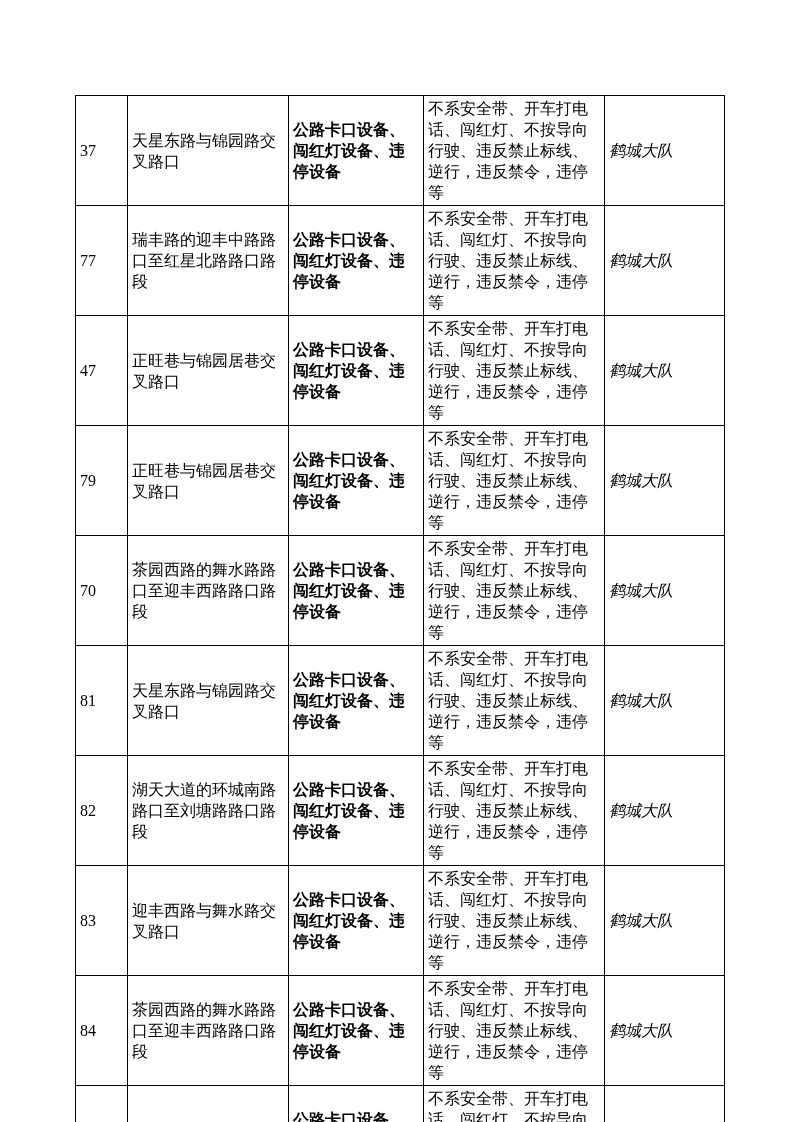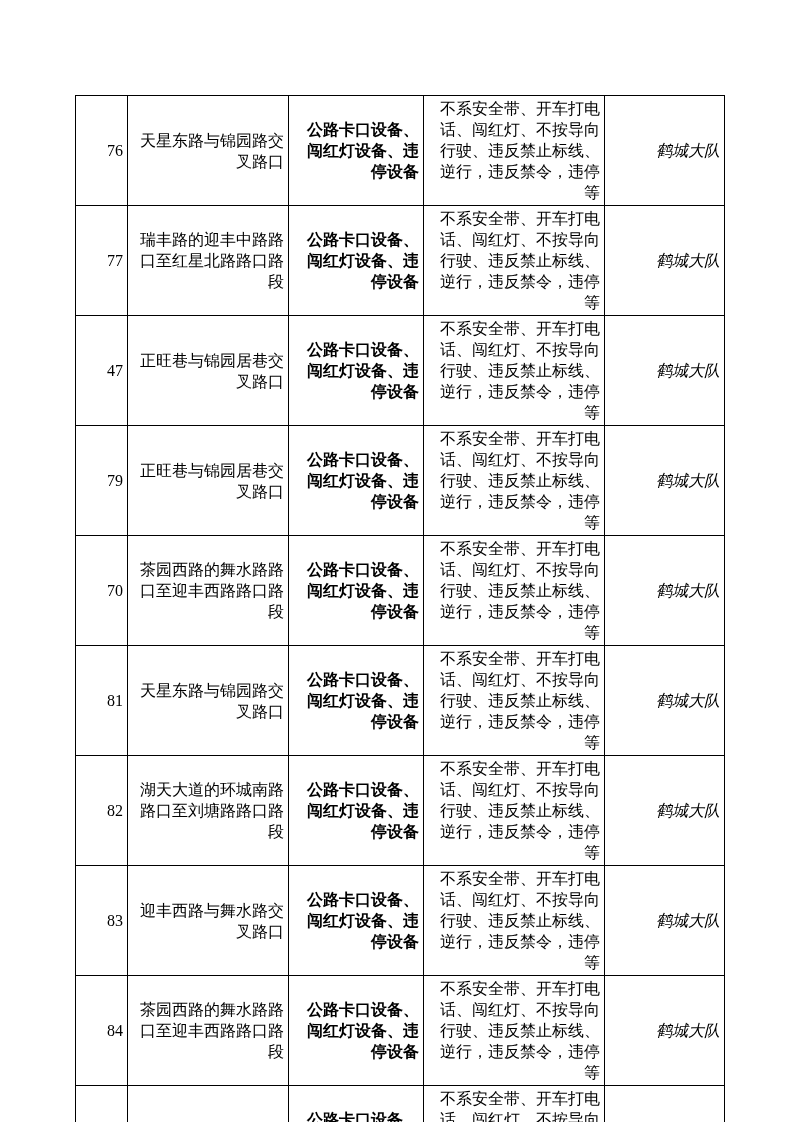--- a/index.html
+++ b/index.html
@@ -20,21 +20,21 @@
     position: absolute;
     left: 75px;
     top: 95px;
     width: 649px;
     height: 929px;
     border-collapse: collapse;
     table-layout: fixed;
   }
   table.doc-table td {
     border: 1px solid #000000;
-    text-align: right;
+    text-align: left;
     vertical-align: middle;
     font-size: 16px;
     line-height: 21px;
     padding: 2px 4px;
     word-break: break-all;
     overflow-wrap: break-word;
   }
   table.doc-table tr {
     height: 84px;
   }
@@ -64,21 +64,21 @@
     <colgroup>
       <col style="width:52px">
       <col style="width:161px">
       <col style="width:135px">
       <col style="width:181px">
       <col style="width:120px">
     </colgroup>
     <tbody>
 
     <tr>
-        <td class="cell-no">76</td>
+        <td class="cell-no">37</td>
         <td class="cell-location">天星东路与锦园路交叉路口</td>
         <td class="cell-equipment">公路卡口设备、闯红灯设备、违停设备</td>
         <td class="cell-violations">不系安全带、开车打电话、闯红灯、不按导向行驶、违反禁止标线、逆行，违反禁令，违停等</td>
         <td class="cell-unit">鹤城大队</td>
       </tr>
         <tr>
         <td class="cell-no">77</td>
         <td class="cell-location">瑞丰路的迎丰中路路口至红星北路路口路段</td>
         <td class="cell-equipment">公路卡口设备、闯红灯设备、违停设备</td>
         <td class="cell-violations">不系安全带、开车打电话、闯红灯、不按导向行驶、违反禁止标线、逆行，违反禁令，违停等</td>

